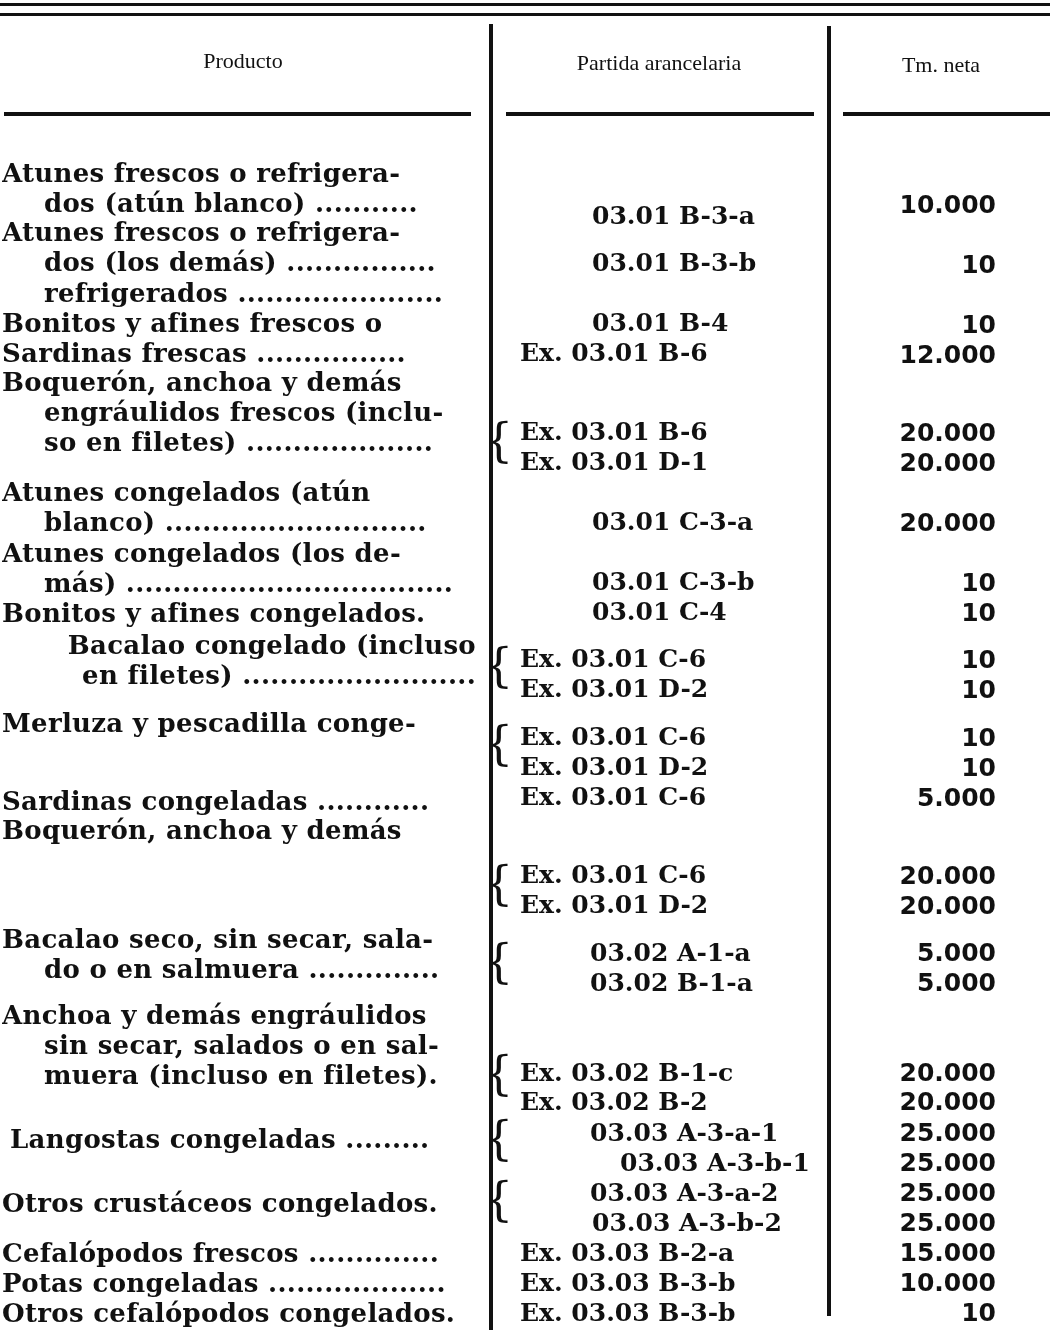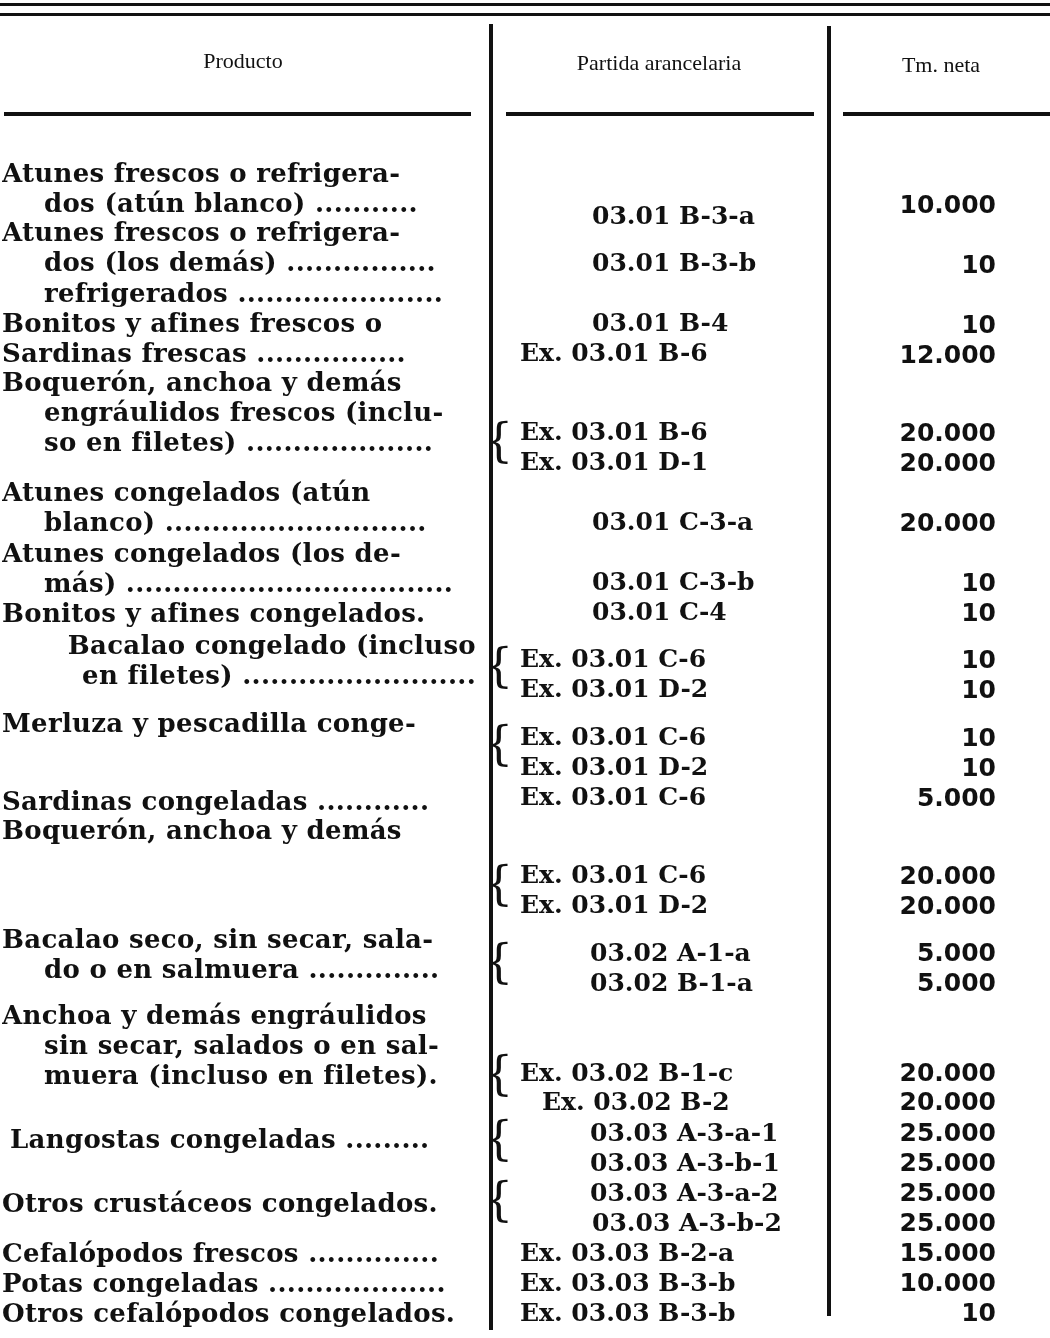--- a/index.html
+++ b/index.html
@@ -186,32 +186,32 @@
 </div>
 
 <div class="row">
   <div class="prod" style="top:1000px;">
     <span class="l">Anchoa y demás engráulidos</span>
     <span class="l ind">sin secar, salados o en sal-</span>
     <span class="l ind">muera (incluso en filetes).</span>
   </div>
   <div class="brace" style="top:1050px;">{</div>
   <div class="part" style="left:520px; top:1058px;">Ex. 03.02 B-1-c</div>
-  <div class="part" style="left:542px; top:1087px;">Ex. 03.02 B-2</div>
+  <div class="part" style="left:520px; top:1087px;">Ex. 03.02 B-2</div>
   <div class="val" style="top:1058px;">20.000</div>
   <div class="val" style="top:1087px;">20.000</div>
 </div>
 
 <div class="row">
   <div class="prod" style="top:1124px; left:10px;">
     <span class="l">Langostas congeladas .........</span>
   </div>
   <div class="brace" style="top:1115px;">{</div>
   <div class="part" style="left:590px; top:1118px;">03.03 A-3-a-1</div>
-  <div class="part" style="left:590px; top:1148px;">03.03 A-3-b-1</div>
+  <div class="part" style="left:620px; top:1148px;">03.03 A-3-b-1</div>
   <div class="val" style="top:1118px;">25.000</div>
   <div class="val" style="top:1148px;">25.000</div>
 </div>
 
 <div class="row">
   <div class="prod" style="top:1188px;">
     <span class="l">Otros crustáceos congelados.</span>
   </div>
   <div class="brace" style="top:1176px;">{</div>
   <div class="part" style="left:590px; top:1178px;">03.03 A-3-a-2</div>

